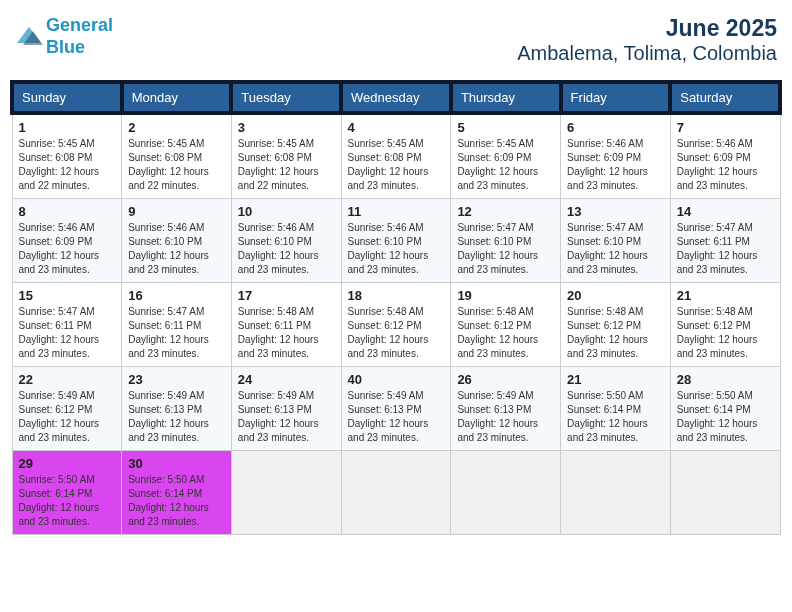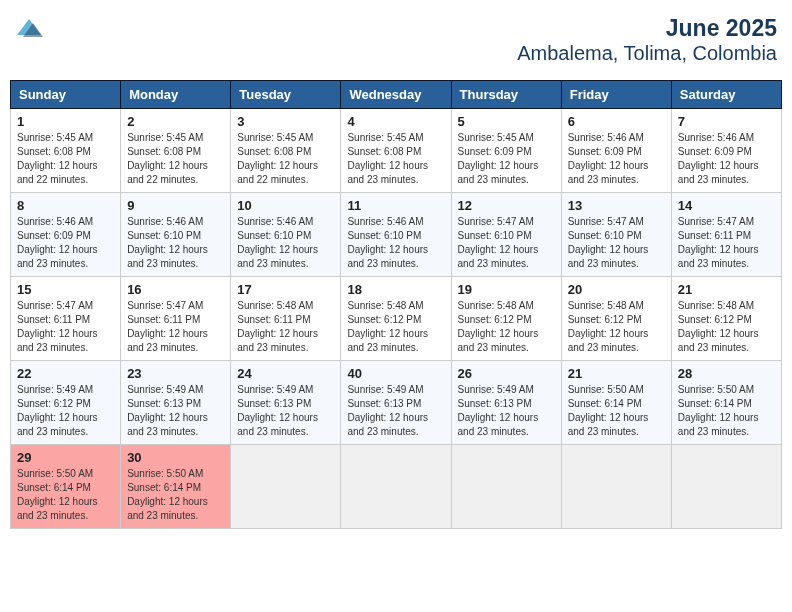--- a/index.html
+++ b/index.html
@@ -51,22 +51,22 @@
       width: 100%;
       border-collapse: collapse;
       border: 1px solid #ccc;
     }
     .calendar th {
       background-color: #2a6099;
       color: white;
       text-align: left;
       padding: 6px 8px;
       font-size: 13px;
-      font-weight: bold;
-      border: 1px solid #0f172a;
+      font-weight: normal;
+      border: 4px solid #0f172a;
     }
     .calendar td {
       border: 1px solid #ccc;
       vertical-align: top;
       padding: 5px 6px;
       width: 110px;
       min-height: 80px;
       background: #fff;
     }
     .calendar tr:nth-child(even) td {
@@ -81,33 +81,37 @@
     }
     .day-info {
       font-size: 10px;
       color: #333;
       line-height: 1.4;
     }
     .empty-cell {
       background: #f0f0f0 !important;
     }
     .last-row td {
-      background: #fca5a5;
+      background: #d946ef;
     }
   </style>
 </head>
 <body>
 
 <div class="header-area">
   <div class="logo">
     <svg class="logo-icon" viewBox="0 0 28 28">
       <rect x="0" y="0" width="28" height="28" fill="white"></rect>
       <polygon points="14,4 26,20 2,20" fill="#2196c4" opacity="0.7"></polygon>
       <polygon points="18,8 28,22 8,22" fill="#1a3a5c" opacity="0.5"></polygon>
     </svg>
+    <div class="logo-text">
+      <span>General</span><br>
+      <span style="color:#2196c4;">Blue</span>
+    </div>
   </div>
   <div class="title-area">
     <div class="month-title">June 2025</div>
     <div class="location-title">Ambalema, Tolima, Colombia</div>
   </div>
 </div>
 
 <table class="calendar">
   <thead>
     <tr>

